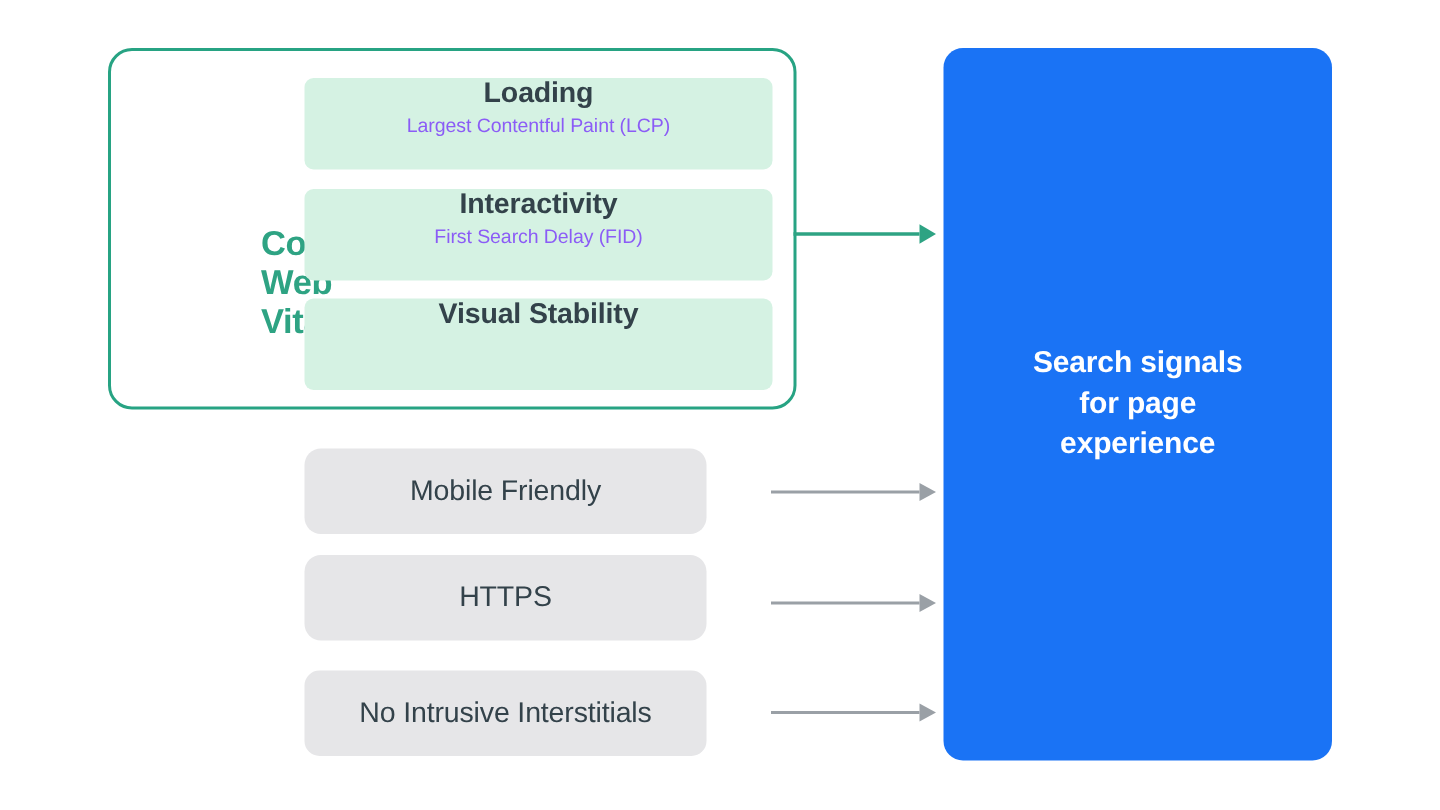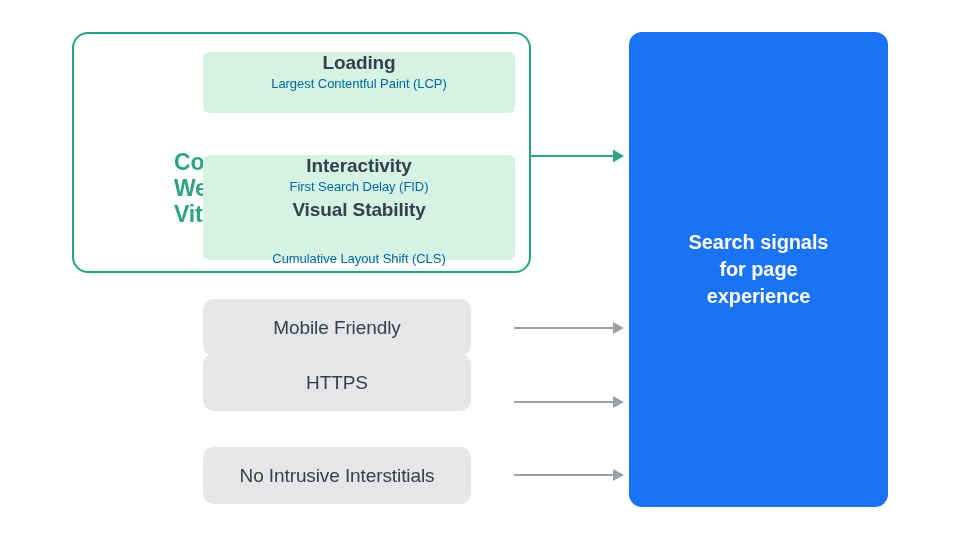--- a/index.html
+++ b/index.html
@@ -54,31 +54,31 @@
     height: 61px;
     background: #D5F2E3;
     border-radius: 6px;
     display: flex;
     flex-direction: column;
     align-items: center;
     justify-content: flex-start;
     box-sizing: border-box;
   }
   .metric-card.m0 { top: 52px; }
-  .metric-card.m1 { top: 126px; margin-top: 29px; }
-  .metric-card.m2 { top: 199px; gap: 28px; }
+  .metric-card.m1 { top: 126px; }
+  .metric-card.m2 { top: 199px; }
   .metric-title {
     color: #33424A;
     font-size: 19px;
     font-weight: bold;
     line-height: 22px;
     letter-spacing: -0.1px;
   }
   .metric-sub {
-    color: #0369a1;
+    color: #8b5cf6;
     font-size: 13px;
     font-weight: normal;
     line-height: 16px;
     margin-top: 2px;
     letter-spacing: -0.05px;
   }
 
   
   .signal-card {
     position: absolute;
@@ -86,21 +86,21 @@
     width: 268px;
     height: 57px;
     background: #E6E6E8;
     border-radius: 11px;
     display: flex;
     align-items: center;
     justify-content: center;
     box-sizing: border-box;
   }
   .signal-card.s0 { top: 299px; }
-  .signal-card.s1 { top: 354px; }
+  .signal-card.s1 { top: 370px; }
   .signal-card.s2 { top: 447px; border-radius: 10px; }
   .signal-label {
     color: #33424A;
     font-size: 19px;
     font-weight: normal;
     line-height: 22px;
     letter-spacing: -0.1px;
   }
 
   
@@ -155,21 +155,20 @@
   <div class="metric-card m0">
     <div class="metric-title">Loading</div>
     <div class="metric-sub">Largest Contentful Paint (LCP)</div>
   </div>
   <div class="metric-card m1">
     <div class="metric-title">Interactivity</div>
     <div class="metric-sub">First Search Delay (FID)</div>
   </div>
   <div class="metric-card m2">
     <div class="metric-title">Visual Stability</div>
-    <div class="metric-sub">Cumulative Layout Shift (CLS)</div>
   </div>
 
   <div class="signal-card s0">
     <div class="signal-label">Mobile Friendly</div>
   </div>
   <div class="signal-card s1">
     <div class="signal-label">HTTPS</div>
   </div>
   <div class="signal-card s2">
     <div class="signal-label">No Intrusive Interstitials</div>

